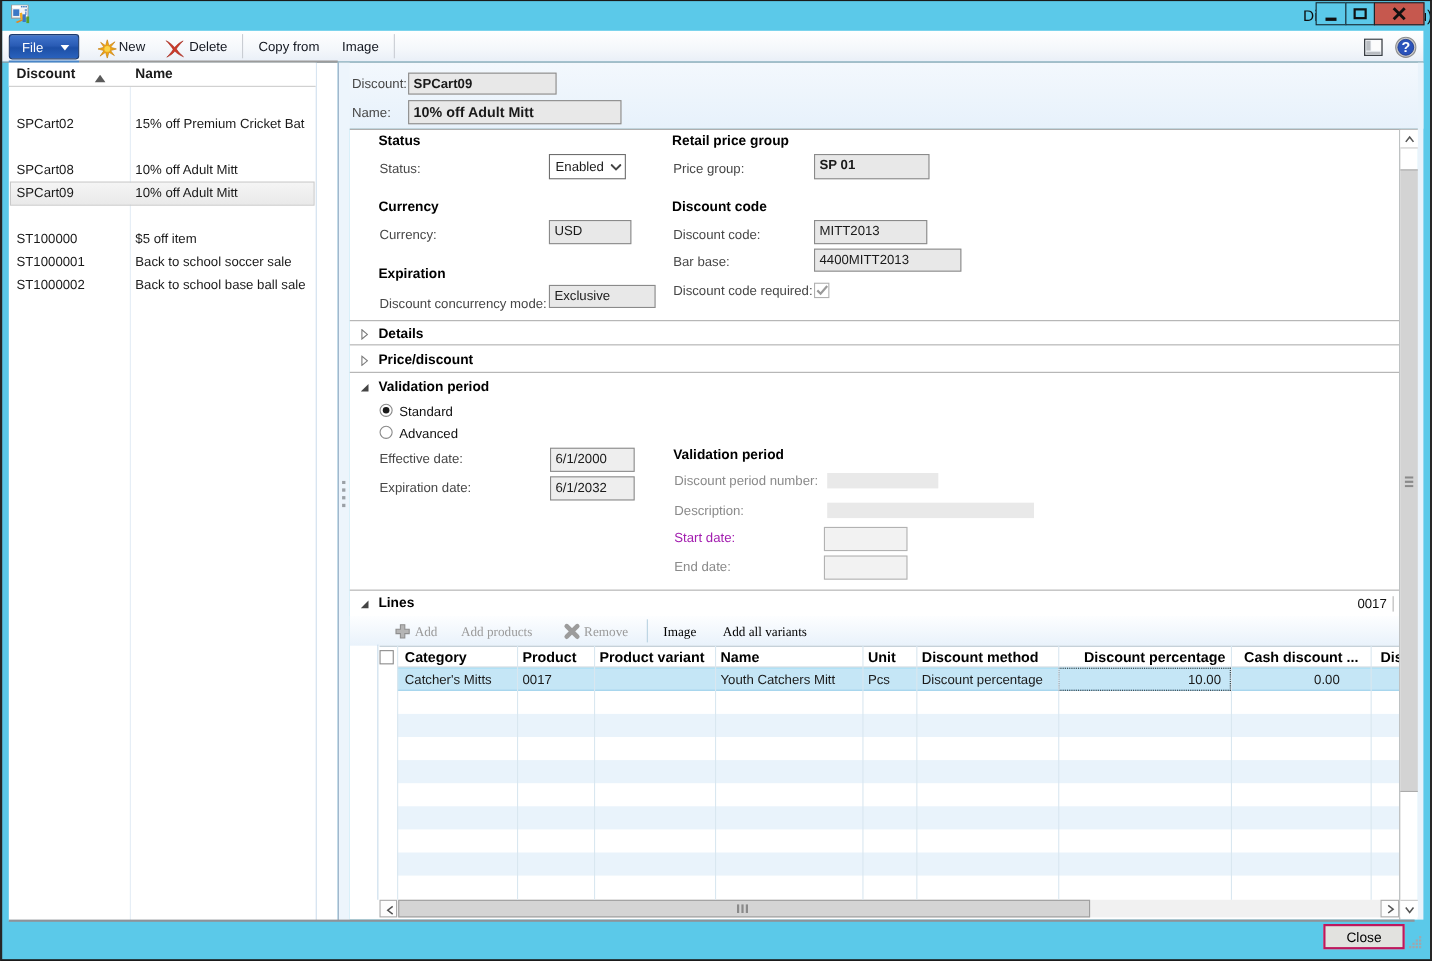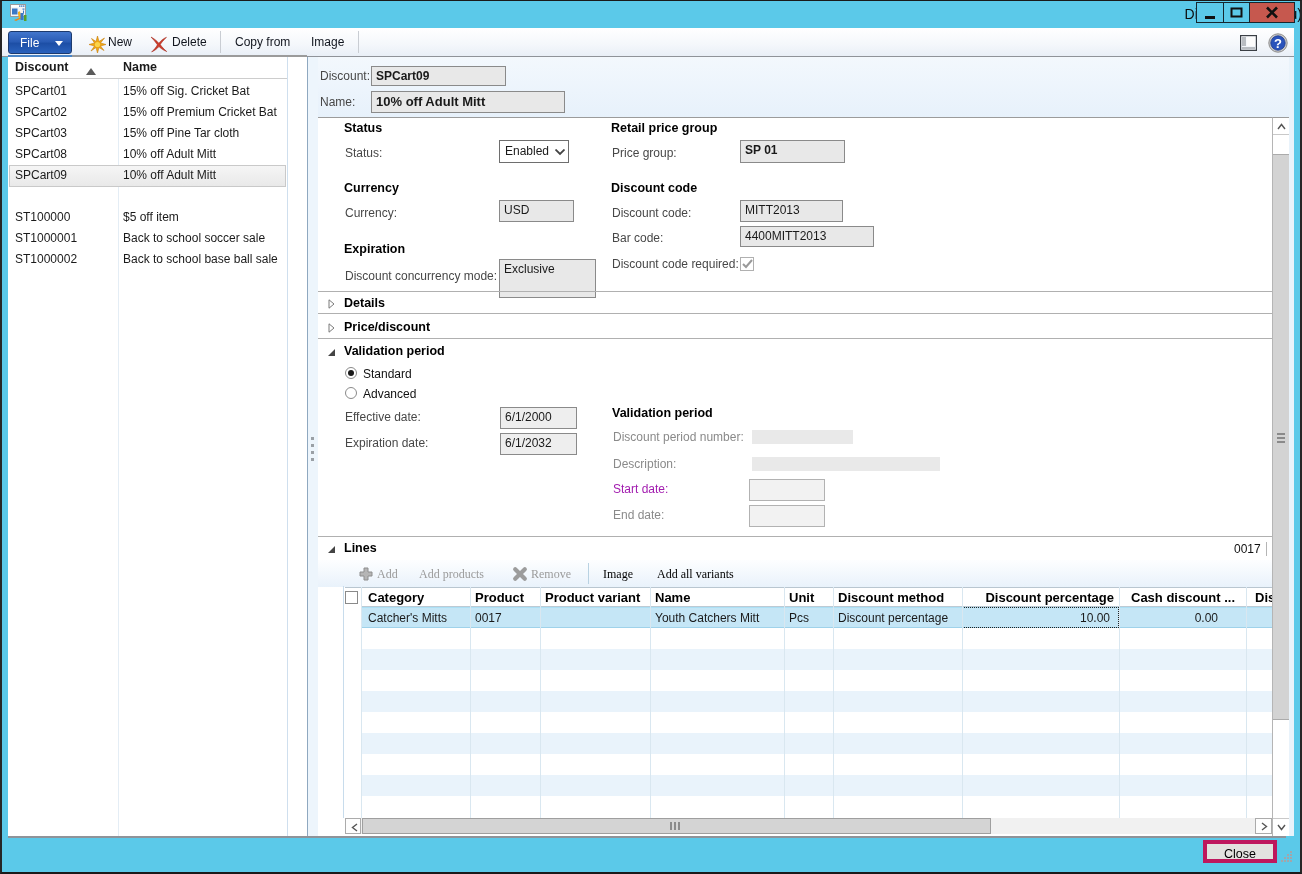--- a/index.html
+++ b/index.html
@@ -54,21 +54,21 @@
 .gh { position:absolute; top:3px; font-weight:bold; font-size:13px; color:#000; white-space:nowrap; }
 .gcol { position:absolute; top:0; width:1px; height:231px; background:#d9e7f0; }
 .grow { position:absolute; left:18px; width:909px; height:20px; }
 .gcell { position:absolute; top:3px; font-size:12px; white-space:nowrap; }
 
 #vsb { position:absolute; left:1272px; top:117px; width:17px; height:719px; background:#fff; border-left:1px solid #b5b5b5; border-top:1px solid #9b9b9b; }
 #rightstrip { position:absolute; left:1289px; top:57px; width:5px; height:779px; background:#e9f3fb; }
 
 #statusline { position:absolute; left:8px; top:836px; width:1278px; height:2px; background:#8f9399; }
 #statusbar { position:absolute; left:8px; top:838px; width:1286px; height:28px; background:#e0e7ef; }
-#closebtn { position:absolute; left:1203px; top:840px; width:74px; height:23px; background:#e2e2df; border:4px solid #be185d; text-align:center; line-height:21px; font-size:12.5px; color:#000; }
+#closebtn { position:absolute; left:1203px; top:840px; width:74px; height:23px; background:#e2e2df; border:2px solid #be185d; text-align:center; line-height:21px; font-size:12.5px; color:#000; }
 </style>
 </head>
 <body>
 <div id="win">
   <div id="title">Discounts (1 - ceu)</div>
   <svg class="abs" style="left:10px;top:4px;" width="18" height="19" viewBox="0 0 18 19">
     <rect x="0" y="0" width="16" height="13" fill="#9a9a9a"></rect>
     <rect x="1" y="1" width="14" height="11" fill="#f4f4f4"></rect>
     <rect x="1" y="1" width="14" height="2.2" fill="#fff"></rect>
     <rect x="9" y="1.4" width="1.5" height="1.4" fill="#4a7fc0"></rect>
@@ -135,31 +135,23 @@
     <div id="lp-colline"></div>
     <div id="lp-rightline"></div>
     <div id="lgrid-header">
         <span class="lcol1" style="position:absolute;top:3px;">Discount</span>
       <svg class="abs" style="left:78px;top:11px;" width="10" height="7">
           <path d="M5 0 L10 7 L0 7 Z" fill="#5a5a5a"></path>
         </svg>
       <span class="lcol2" style="position:absolute;top:3px;">Name</span>
       </div>
     <div id="lsel"></div>
-    <div class="lrow" style="top:24px;">
-        <span class="lcol1">SPCart01</span>
-        <span class="lcol2">15% off Sig. Cricket Bat</span>
-      </div>
     <div class="lrow" style="top:45px;">
         <span class="lcol1">SPCart02</span>
         <span class="lcol2">15% off Premium Cricket Bat</span>
-      </div>
-    <div class="lrow" style="top:66px;">
-        <span class="lcol1">SPCart03</span>
-        <span class="lcol2">15% off Pine Tar cloth</span>
       </div>
     <div class="lrow" style="top:87px;">
         <span class="lcol1">SPCart08</span>
         <span class="lcol2">10% off Adult Mitt</span>
       </div>
     <div class="lrow" style="top:108px;">
         <span class="lcol1">SPCart09</span>
         <span class="lcol2">10% off Adult Mitt</span>
       </div>
     <div class="lrow" style="top:150px;">
@@ -198,28 +190,28 @@
         <span style="position:absolute;left:5px;top:3px;">Enabled</span>
       <svg class="abs" style="left:55px;top:8px;" width="10" height="7">
           <path d="M0.5 0.5 L5 5 L9.5 0.5" fill="none" stroke="#444" stroke-width="1.8"></path>
         </svg>
       </span>
     <span class="hdr" style="left:26px; top:63px;">Currency</span>
     <span class="lbl" style="left:27px; top:88px;">Currency:</span>
     <span class="inp" style="left:181px; top:82px; width:75px; height:22px;">USD</span>
     <span class="hdr" style="left:26px; top:124px;">Expiration</span>
     <span class="lbl" style="left:27px; top:151px;">Discount concurrency mode:</span>
-    <span class="inp" style="left:181px; top:141px; width:97px; height:39px;">Exclusive</span>
+    <span class="inp" style="left:181px; top:141px; width:97px; height:21px;">Exclusive</span>
     <span class="hdr" style="left:293px; top:3px;">Retail price group</span>
     <span class="lbl" style="left:294px; top:28px;text-align:right;">Price group:</span>
     <span class="inp" style="left:422px; top:22px; width:105px; height:23px; font-weight:bold;">SP 01</span>
     <span class="hdr" style="left:293px; top:63px;">Discount code</span>
     <span class="lbl" style="left:294px; top:88px;">Discount code:</span>
     <span class="inp" style="left:422px; top:82px; width:103px; height:22px;">MITT2013</span>
-    <span class="lbl" style="left:294px; top:113px;">Bar code:</span>
+    <span class="lbl" style="left:294px; top:113px;">Bar base:</span>
     <span class="inp" style="left:422px; top:108px; width:134px; height:21px;">4400MITT2013</span>
     <span class="lbl" style="left:294px; top:139px;">Discount code required:</span>
     <span class="abs" style="left:422px; top:139px; width:14px; height:14px; background:#fff; border:1px solid #b0b0b0;">
       <svg class="abs" style="left:1px;top:1px;" width="11" height="10">
           <path d="M1 5 L4 8 L10 1" fill="none" stroke="#9a9a9a" stroke-width="2"></path>
         </svg>
       </span>
     <div class="sepline" style="top:173px;"></div>
     <svg class="abs" style="left:10px;top:181px;" width="7" height="10">
         <path d="M1 0.8 L6 5 L1 9.2 Z" fill="none" stroke="#7a7a7a" stroke-width="1"></path>

